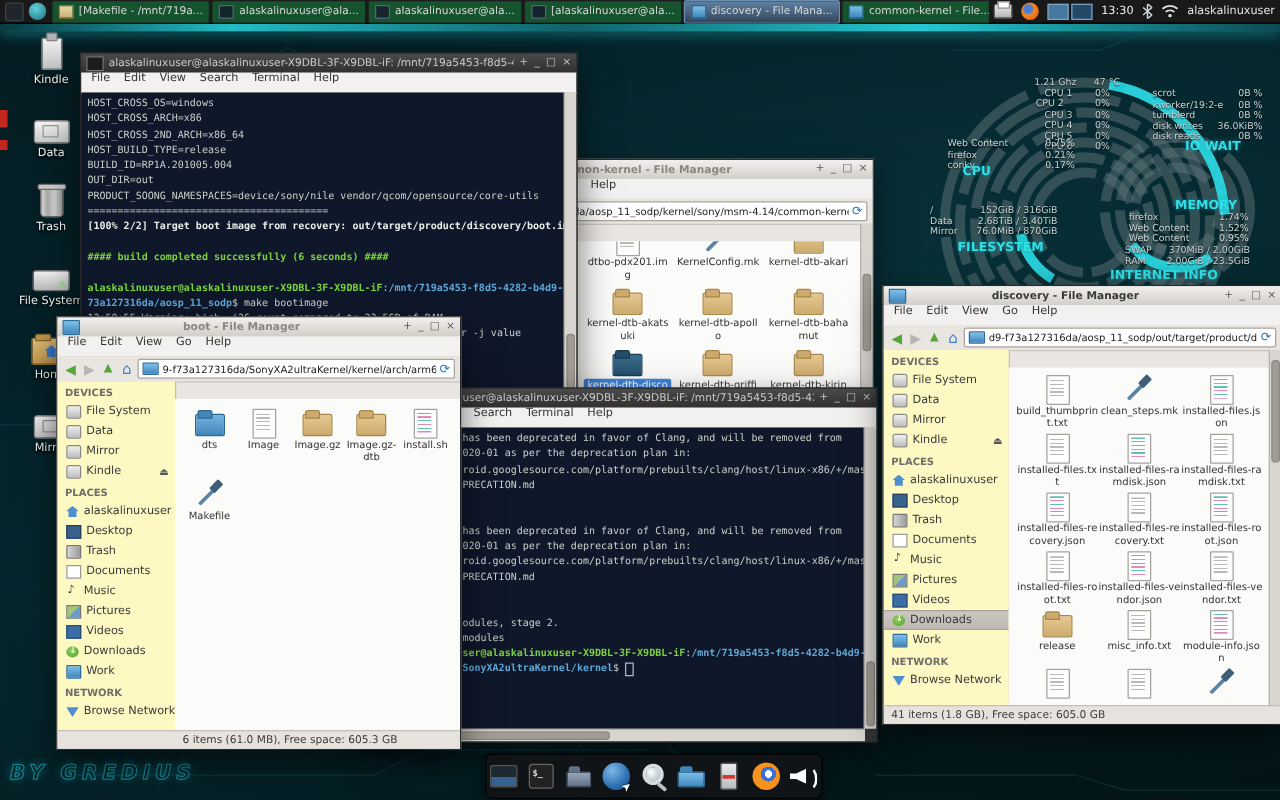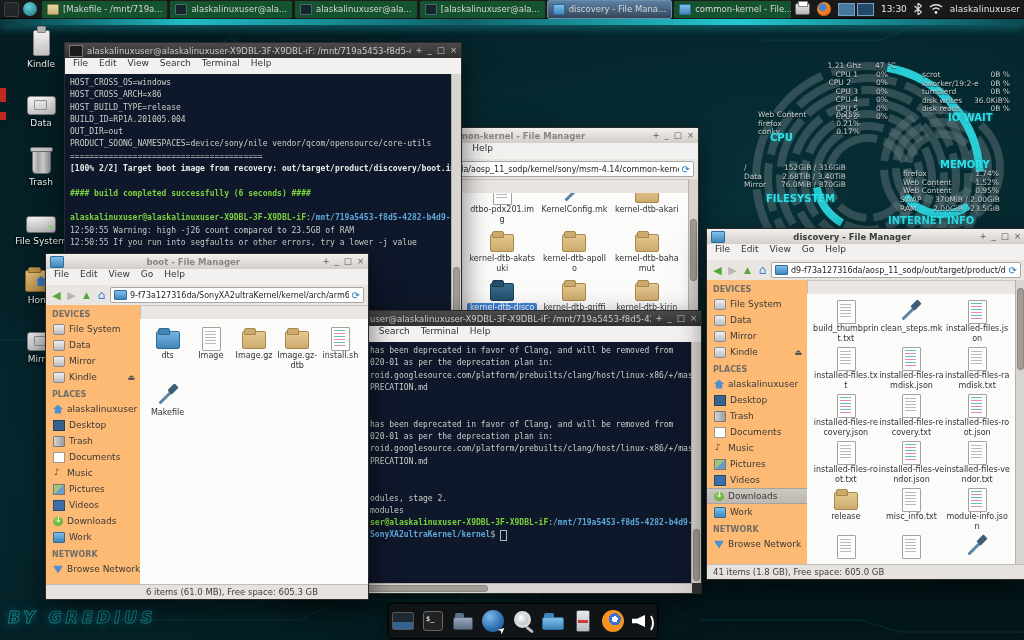--- a/index.html
+++ b/index.html
@@ -75,21 +75,21 @@
   #t2 .tb-title{text-align:left;padding-left:82px;}
   
   .toolbar{position:absolute;left:0;right:0;top:31px;height:20px;background:#e9e6e2;border-bottom:1px solid #c9c5c0;
     display:flex;align-items:center;gap:2px;padding:0 4px;}
   .nav{width:13px;height:14px;display:flex;align-items:center;justify-content:center;font-size:11px;cursor:default;}
   .nav.back{color:#57a639;} .nav.fwd{color:#b8b4ae;} .nav.up{color:#57a639;font-size:9px;} .nav.home{color:#3d7fd6;font-size:12px;}
   .pathfield{flex:1;height:14px;background:#fff;border:1px solid #a9a5a0;border-radius:2px;display:flex;align-items:center;padding:0 3px;overflow:hidden;}
   .pficon{width:11px;height:8px;background:linear-gradient(#7ec0ea,#3f86ba);border:1px solid #2d6c9c;border-radius:1px;margin-right:3px;flex:0 0 auto;}
   .pathtext{flex:1;font-size:8px;color:#222;white-space:nowrap;overflow:hidden;text-align:right;}
   .reload{color:#2779bd;font-size:10px;margin-left:3px;flex:0 0 auto;cursor:default;}
-  .side{position:absolute;left:0;top:51px;bottom:14px;background:#fdba74;border-right:1px solid #c2beb8;overflow:hidden;}
+  .side{position:absolute;left:0;top:51px;bottom:14px;background:#fef9c3;border-right:1px solid #c2beb8;overflow:hidden;}
   .shead{font-size:8px;font-weight:bold;color:#716d68;padding:5px 0 2px 6px;}
   .srow{height:16px;display:flex;align-items:center;gap:4px;padding-left:7px;font-size:9px;color:#3a3a3a;white-space:nowrap;cursor:default;}
   .srow .eject{display:none;margin-left:auto;margin-right:5px;color:#555;font-size:8px;}
   .srow.has-eject .eject{display:inline;}
   .sic{width:10px;height:9px;flex:0 0 auto;position:relative;}
   .sic-drv{background:linear-gradient(#f0f0f0,#bdbdbd);border:1px solid #8a8a8a;border-radius:2px;}
   .pi-home{background:#4f8fd0;clip-path:polygon(50% 0,100% 50%,82% 50%,82% 100%,18% 100%,18% 50%,0 50%);}
   .pi-desktop{background:#37628c;border:1px solid #24425e;}
   .pi-trash{background:linear-gradient(90deg,#d5d5d5,#9c9c9c);border:1px solid #777;border-radius:1px;}
   .pi-doc{background:#fff;border:1px solid #999;}
@@ -557,30 +557,32 @@
         <span class="mitem">Edit</span>
         <span class="mitem">View</span>
         <span class="mitem">Search</span>
         <span class="mitem">Terminal</span>
         <span class="mitem">Help</span>
       </div>
     <div class="term-body">
 
     <div class="tline"><span class="seg-n">HOST_CROSS_OS=windows</span></div>
         <div class="tline"><span class="seg-n">HOST_CROSS_ARCH=x86</span></div>
+        <div class="tline"><span class="seg-n">HOST_CROSS_2ND_ARCH=x86_64</span></div>
         <div class="tline"><span class="seg-n">HOST_BUILD_TYPE=release</span></div>
         <div class="tline"><span class="seg-n">BUILD_ID=RP1A.201005.004</span></div>
         <div class="tline"><span class="seg-n">OUT_DIR=out</span></div>
         <div class="tline"><span class="seg-n">PRODUCT_SOONG_NAMESPACES=device/sony/nile vendor/qcom/opensource/core-utils</span></div>
         <div class="tline"><span class="seg-n">========================================</span></div>
         <div class="tline"><span class="seg-w">[100% 2/2] Target boot image from recovery: out/target/product/discovery/boot.im</span></div>
         <div class="tline"></div>
         <div class="tline"><span class="seg-g">#### build completed successfully (6 seconds) ####</span></div>
         <div class="tline"></div>
         <div class="tline"><span class="seg-g">alaskalinuxuser@alaskalinuxuser-X9DBL-3F-X9DBL-iF</span><span class="seg-n">:</span><span class="seg-b">/mnt/719a5453-f8d5-4282-b4d9-f</span></div>
+        <div class="tline"><span class="seg-b">73a127316da/aosp_11_sodp</span><span class="seg-n">$ make bootimage</span></div>
         <div class="tline"><span class="seg-n">12:50:55 Warning: high -j26 count compared to 23.5GB of RAM</span></div>
         <div class="tline"><span class="seg-n">12:50:55 If you run into segfaults or other errors, try a lower -j value</span></div>
         <div class="tline"><span class="seg-n">========================================</span></div>
         <div class="tline"><span class="seg-n">PLATFORM_VERSION_CODENAME=REL</span></div>
         <div class="tline"><span class="seg-n">PLATFORM_VERSION=11</span></div>
       </div>
     <div class="vscroll">
         <div class="vthumb" style="bottom:2px;height:48px;"></div>
       </div>
   </div>

